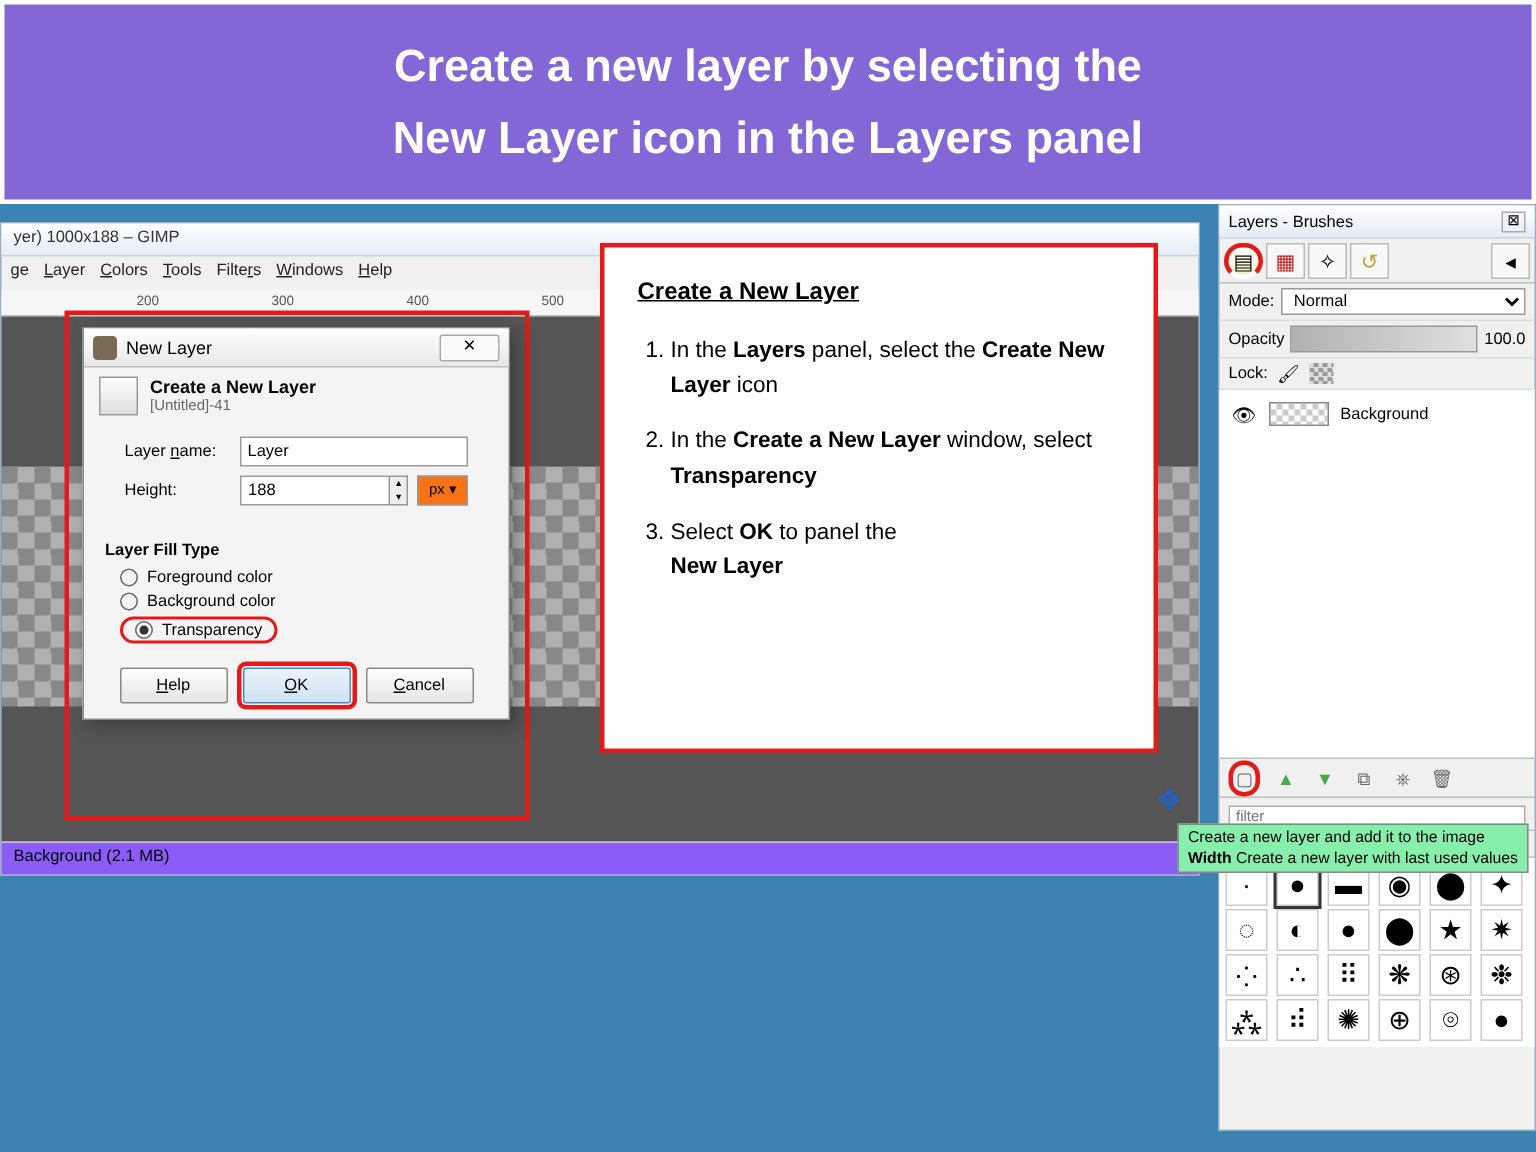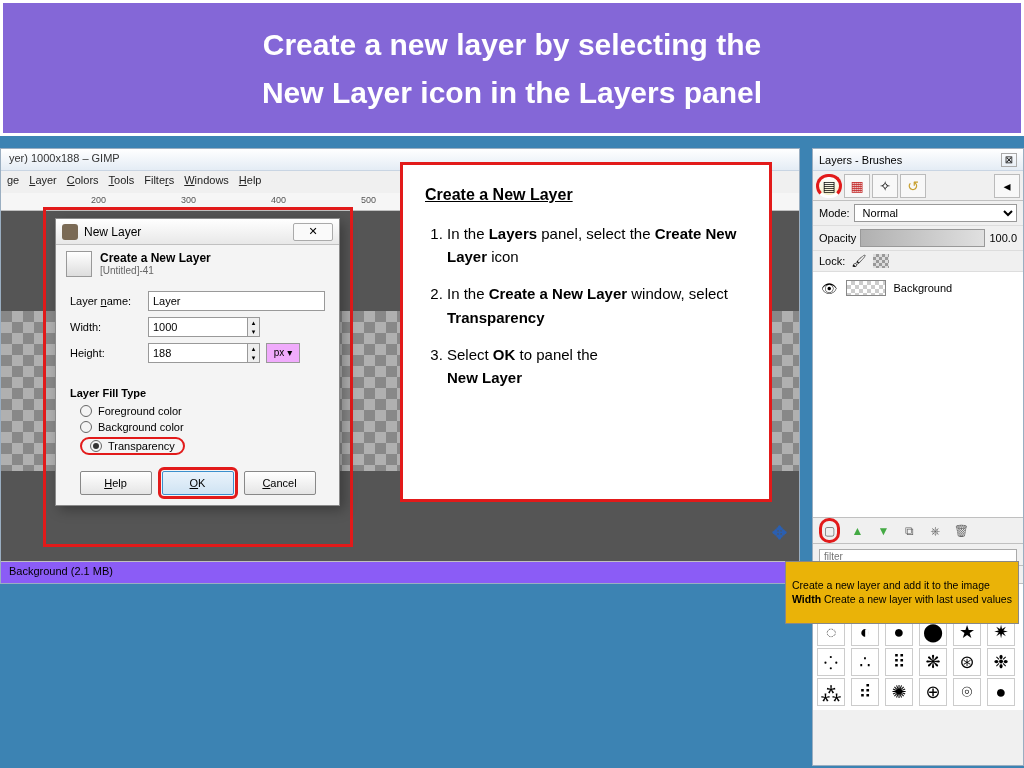--- a/index.html
+++ b/index.html
@@ -19,56 +19,56 @@
 .dlg-red{position:absolute;top:207px;left:43px;width:310px;height:340px;border:3px solid #e21a1a}
 .dlg{position:absolute;top:218px;left:55px;width:285px;background:#f4f4f4;border:1px solid #8a8a8a;box-shadow:4px 4px 12px rgba(0,0,0,.3)}
 .dlg-title{height:26px;background:linear-gradient(#fff,#e8e8e8);border-bottom:1px solid #c0c0c0;display:flex;align-items:center;padding:0 6px;font-size:12px}
 .dlg-title .wilber{width:16px;height:16px;background:#7a6a55;border-radius:3px;margin-right:6px}
 .dlg-close{margin-left:auto;width:40px;height:18px;border:1px solid #aaa;border-radius:2px;background:#fafafa;font-size:11px;text-align:center;line-height:14px}
 .dlg-sub{padding:6px 10px 2px;display:flex;align-items:flex-start;gap:8px}
 .sub-icon{width:26px;height:26px;background:linear-gradient(#fff,#ddd);border:1px solid #999}
 .sub-txt .t{font-weight:700;font-size:12px}
 .sub-txt .u{font-size:10px;color:#666}
 .dlg-body{padding:6px 14px 10px;font-size:11px}
-.frow{display:flex;align-items:center;margin:6px 0}
+.frow{display:flex;align-items:center;margin:6px 13px}
 .flabel{width:78px}
 .ftxt{flex:1;height:20px;border:1px solid #999;background:#fff;padding:0 4px;font-size:11px}
 .fnum{width:100px;height:20px;border:1px solid #999;background:#fff;padding:0 4px;font-size:11px}
 .spin{width:12px;height:20px;border:1px solid #999;border-left:none;background:#eee;font-size:7px;text-align:center;line-height:9px}
-.unit{width:34px;height:20px;border:1px solid #999;background:#f0abfc;margin-left:6px;font-size:10px;text-align:center;line-height:18px}
+.unit{width:34px;height:20px;border:1px solid #999;background:#f97316;margin-left:6px;font-size:10px;text-align:center;line-height:18px}
 .section-lbl{font-weight:700;margin:24px 0 4px}
 .ropt{display:flex;align-items:center;gap:6px;padding:2px 0 2px 10px}
 .radio{width:12px;height:12px;border:1px solid #666;border-radius:50%;display:inline-flex;align-items:center;justify-content:center}
 .radio.sel::after{content:"";width:6px;height:6px;background:#333;border-radius:50%}
 .trans-hl{border:2px solid #e21a1a;border-radius:10px;padding:1px 8px 1px 8px;margin-left:6px;display:inline-flex;align-items:center;gap:6px}
 .dlg-btns{display:flex;gap:10px;justify-content:center;margin-top:14px}
 .btn{width:72px;height:24px;border:1px solid #888;background:linear-gradient(#fff,#e5e5e5);font-size:11px;border-radius:2px}
 .btn.ok{outline:3px solid #e21a1a;outline-offset:1px;background:linear-gradient(#eaf3fb,#cfe3f3);border:1px solid #3b8fcd}
 .instr{position:absolute;top:162px;left:400px;width:372px;height:340px;background:#fff;border:3px solid #e21a1a;padding:18px 22px;font-size:15px;line-height:1.55}
 .instr h3{text-decoration:underline;font-size:16px;margin-bottom:14px}
 .instr ol{padding-left:22px}
 .instr li{margin-bottom:14px}
-.layers-panel{position:absolute;top:148px;right:0;width:212px;height:618px;background:#f0f0f0;border:1px solid #9aaec1}
+.layers-panel{position:absolute;top:136px;right:0;width:212px;height:618px;background:#f0f0f0;border:1px solid #9aaec1}
 .lp-title{height:22px;background:linear-gradient(#fff,#e4ecf5);border-bottom:1px solid #c9d5e3;font-size:11px;padding:3px 6px;display:flex;align-items:center;justify-content:space-between}
 .lp-close{width:16px;height:14px;border:1px solid #aaa;font-size:10px;text-align:center;line-height:11px}
 .lp-tabs{height:30px;display:flex;align-items:center;gap:2px;padding:3px;border-bottom:1px solid #c0c0c0}
 .tab-ic{width:26px;height:24px;border:1px solid #bbb;background:#f8f8f8;display:flex;align-items:center;justify-content:center;font-size:14px}
 .tab-ic.active{background:#fff;border-bottom-color:#fff}
 .tab-hl{border:3px solid #e21a1a;border-radius:12px}
 .lp-row{display:flex;align-items:center;font-size:11px;padding:3px 6px;border-bottom:1px solid #ddd}
 .lp-select{flex:1;height:18px;border:1px solid #999;background:#fff;font-size:11px;padding:0 4px}
 .lp-opacity-bar{flex:1;height:18px;background:linear-gradient(90deg,#b0b0b0,#e0e0e0);border:1px solid #999;margin-right:4px}
 .lp-layers{height:246px;background:#fff;border-bottom:1px solid #c0c0c0;padding:4px}
 .layer-item{display:flex;align-items:center;gap:8px;padding:4px;font-size:11px}
 .eye{font-size:13px}
 .lthumb{width:40px;height:16px;background:repeating-conic-gradient(#ccc 0 25%,#fff 0 50%) 0 0/8px 8px;border:1px solid #888}
 .lp-toolbar{height:26px;display:flex;align-items:center;gap:8px;padding:0 6px;border-bottom:1px solid #c0c0c0}
 .tb-ic{width:18px;height:18px;font-size:12px;text-align:center;line-height:18px;color:#666}
 .tb-new{border:3px solid #e21a1a;border-radius:10px;padding:0 2px}
-.tooltip{position:absolute;background:#eab308;border:1px solid #888;font-size:10.5px;padding:17px 6px;line-height:1.3;white-space:nowrap}
+.tooltip{position:absolute;background:#86efac;border:1px solid #888;font-size:10.5px;padding:2px 6px;line-height:1.3;white-space:nowrap}
 .brush-filter{height:22px;border-bottom:1px solid #c0c0c0;padding:2px 6px}
 .brush-filter input{width:100%;height:16px;border:1px solid #aaa;font-size:10px;padding:0 4px;color:#888}
 .brush-label{font-size:10px;padding:3px 6px;border-bottom:1px solid #c0c0c0}
 .brush-grid{display:grid;grid-template-columns:repeat(6,1fr);gap:2px;padding:4px;background:#fff}
 .brush{width:28px;height:28px;border:1px solid #ccc;display:flex;align-items:center;justify-content:center;font-size:18px}
 .cross{position:absolute;top:522px;left:772px;color:#2b5fb0;font-size:18px;font-weight:bold}
 </style>
 </head>
 <body>
 
@@ -112,25 +112,20 @@
     <div class="sub-icon"></div>
     <div class="sub-txt">
       <div class="t">Create a New Layer</div>
       <div class="u">[Untitled]-41</div>
     </div>
   </div>
   <div class="dlg-body">
     <div class="frow">
       <span class="flabel">Layer <span style="text-decoration:underline">n</span>ame:</span>
       <input class="ftxt" value="Layer" style="">
-    </div>
-    <div class="frow">
-      <span class="flabel">Width:</span>
-      <input class="fnum" value="1000" style="">
-        <span class="spin">▴<br>▾</span>
     </div>
     <div class="frow">
       <span class="flabel">Height:</span>
       <input class="fnum" value="188" style="">
         <span class="spin">▴<br>▾</span>
       <span class="unit">px ▾</span>
     </div>
     <div class="section-lbl">Layer Fill Type</div>
     <div class="ropt">
         <span class="radio"></span>

